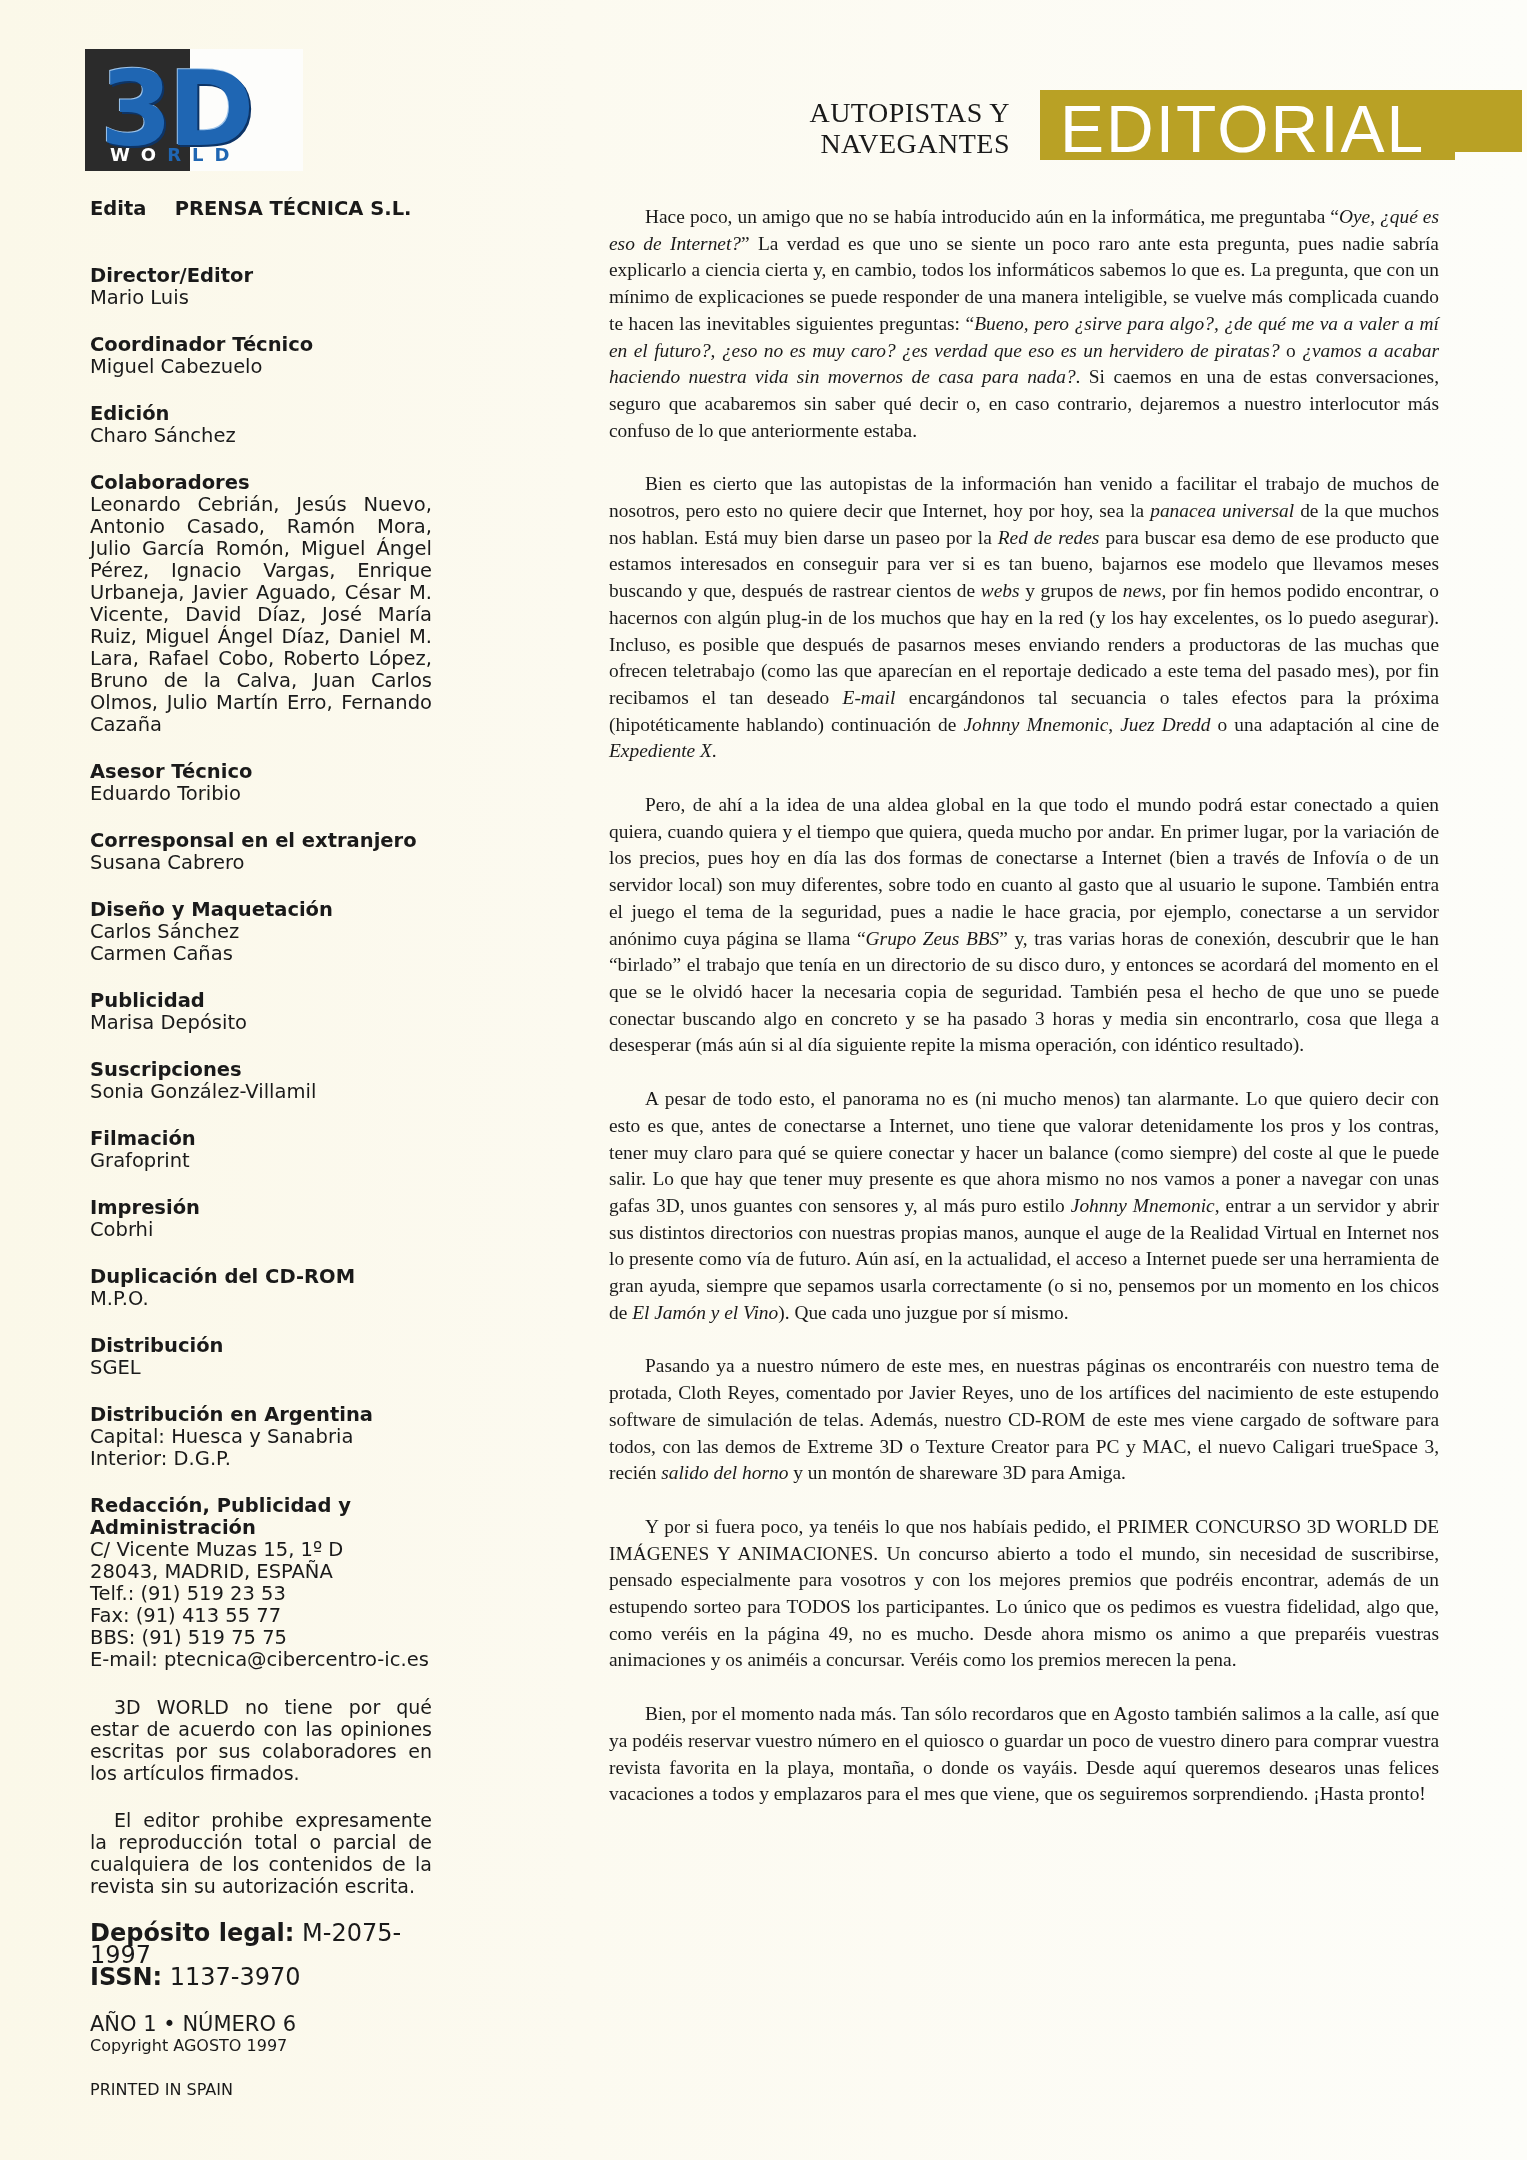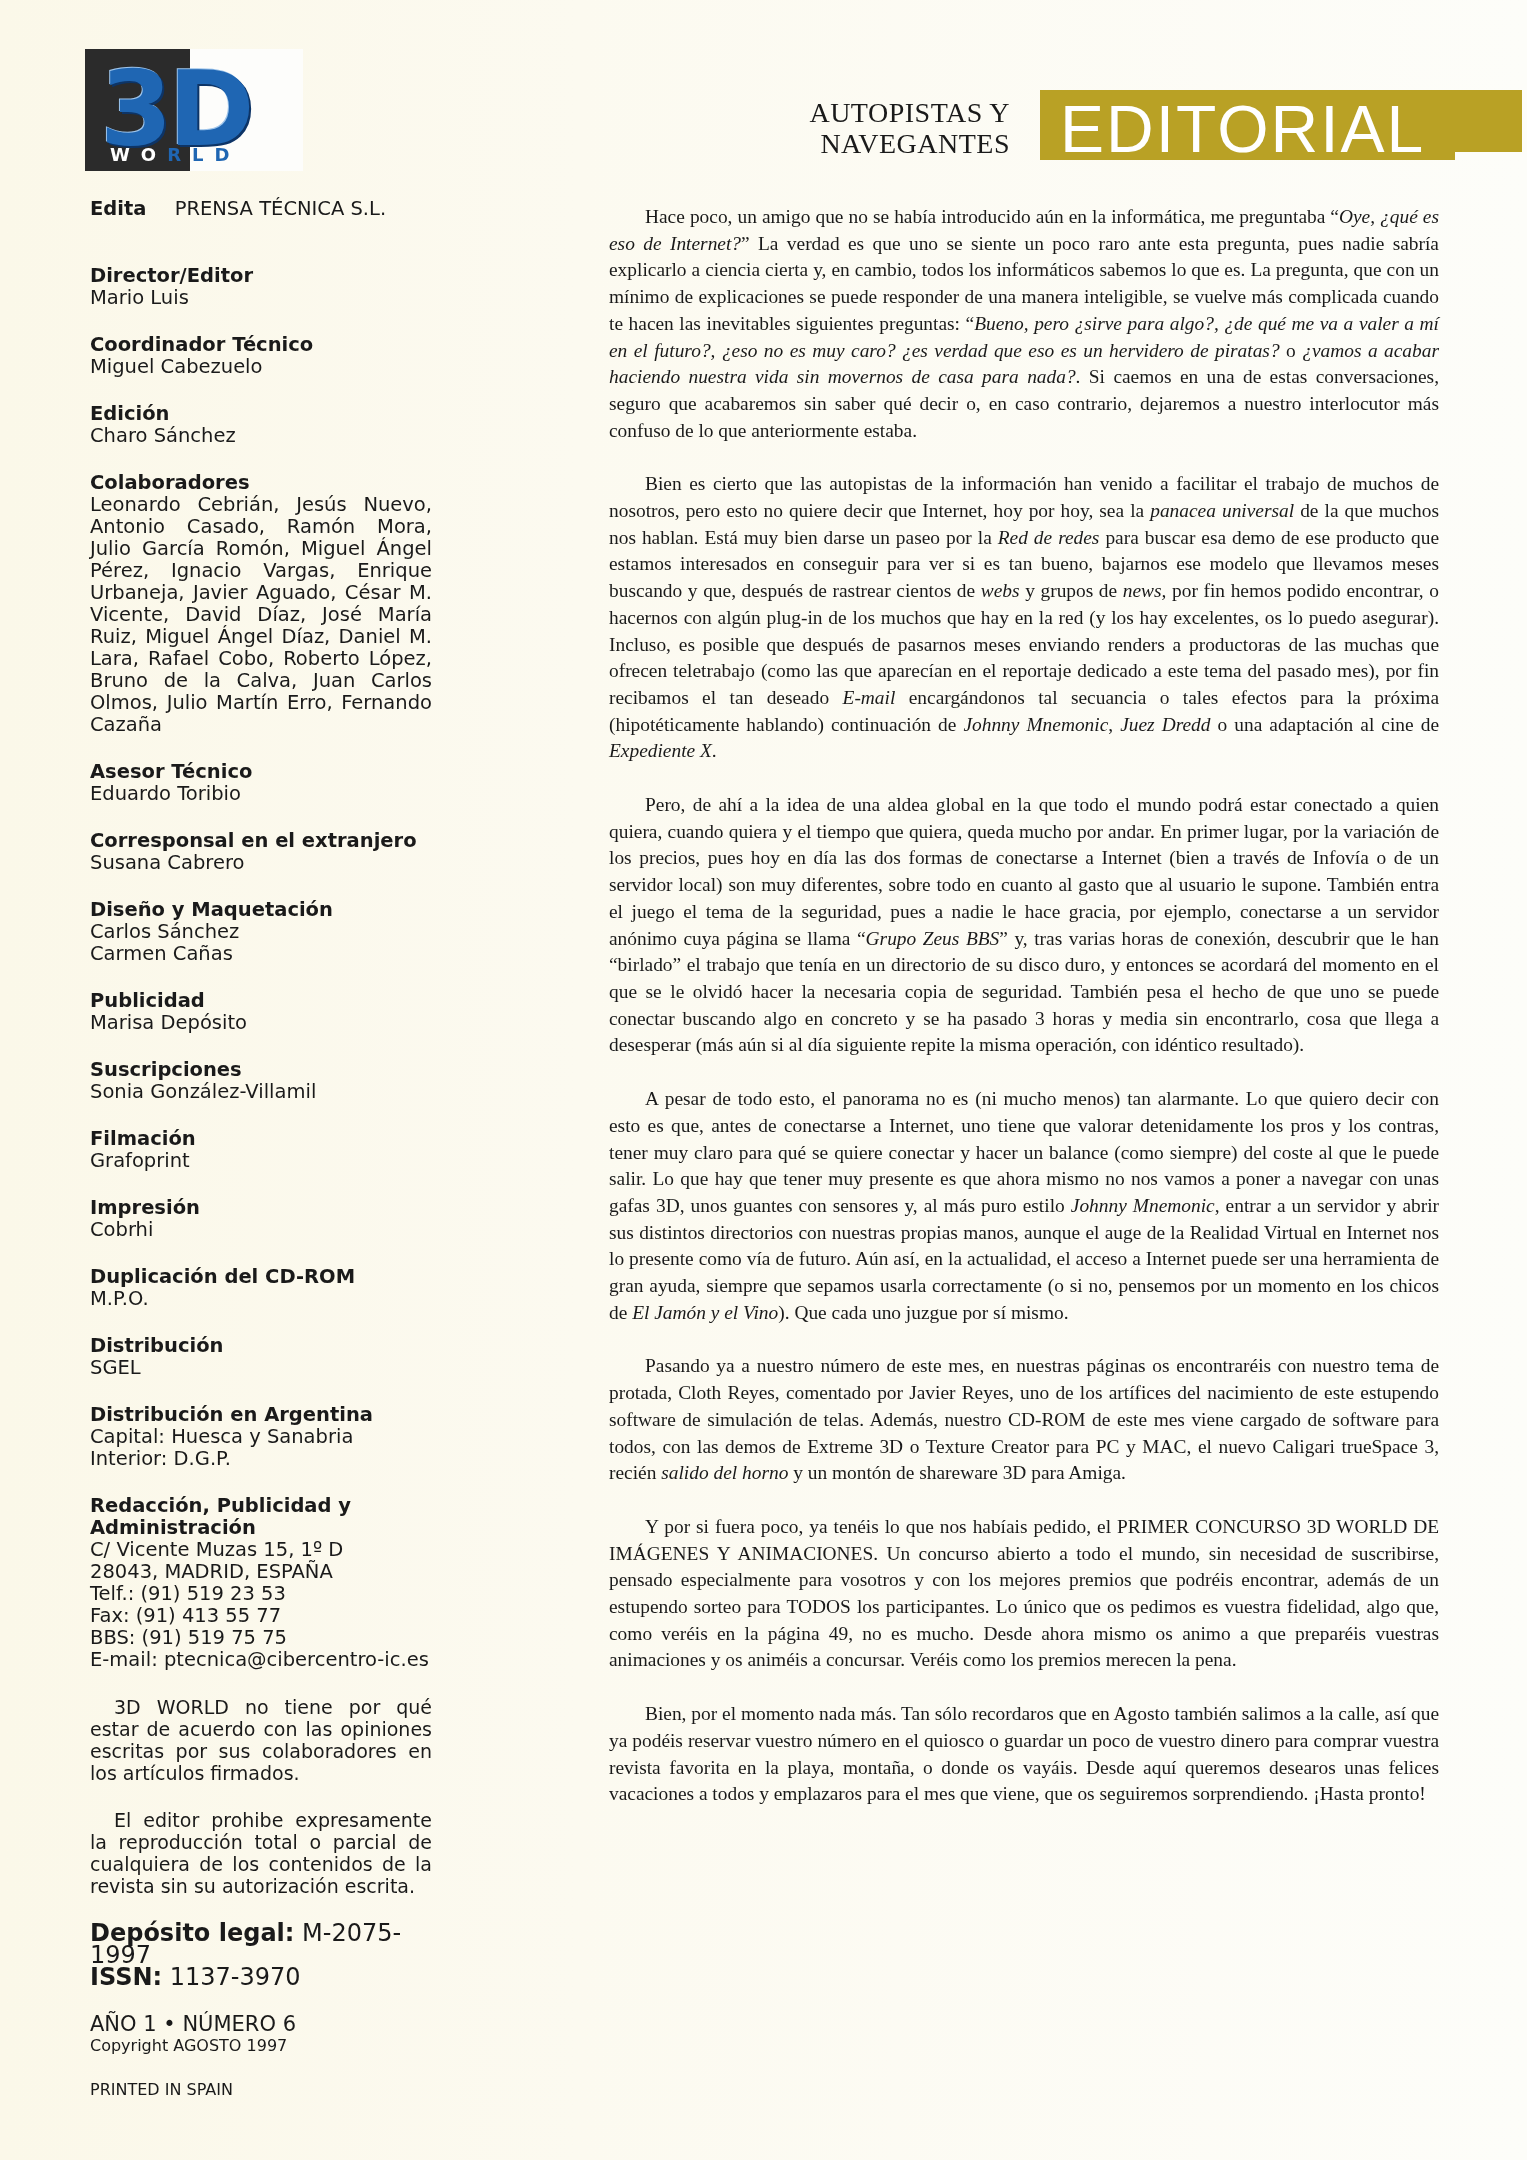--- a/index.html
+++ b/index.html
@@ -56,21 +56,21 @@
     }
 
     
     .masthead {
       position: absolute; left: 90px; top: 198px; width: 342px;
       font-family: "DejaVu Sans", sans-serif; font-size: 19.5px; line-height: 22px;
       color: #1a1a1a;
     }
     .masthead .edita { margin-bottom: 45px; }
     .masthead .edita .lbl { font-weight: bold; margin-right: 22px; text-align: right; }
-    .masthead .edita .val { font-weight: normal; }
+    .masthead .edita .val { font-weight: bold; }
     .masthead .role { margin-bottom: 25px; }
     .masthead .role .title { font-weight: bold; display: block; }
     .masthead .role .name { display: block; font-weight: normal; }
     .masthead .justify { text-align: justify; }
     .masthead .note { text-indent: 24px; text-align: justify; margin-bottom: 25px; font-size: 19px; }
     .masthead .legal { margin-bottom: 25px; font-size: 24px; }
     .masthead .legal b { font-weight: bold; }
     .masthead .issue { font-size: 21px; line-height: 22px; }
     .masthead .copyright { font-size: 16px; line-height: 22px; margin-bottom: 22px; }
     .masthead .printed { font-size: 16px; line-height: 22px; }

